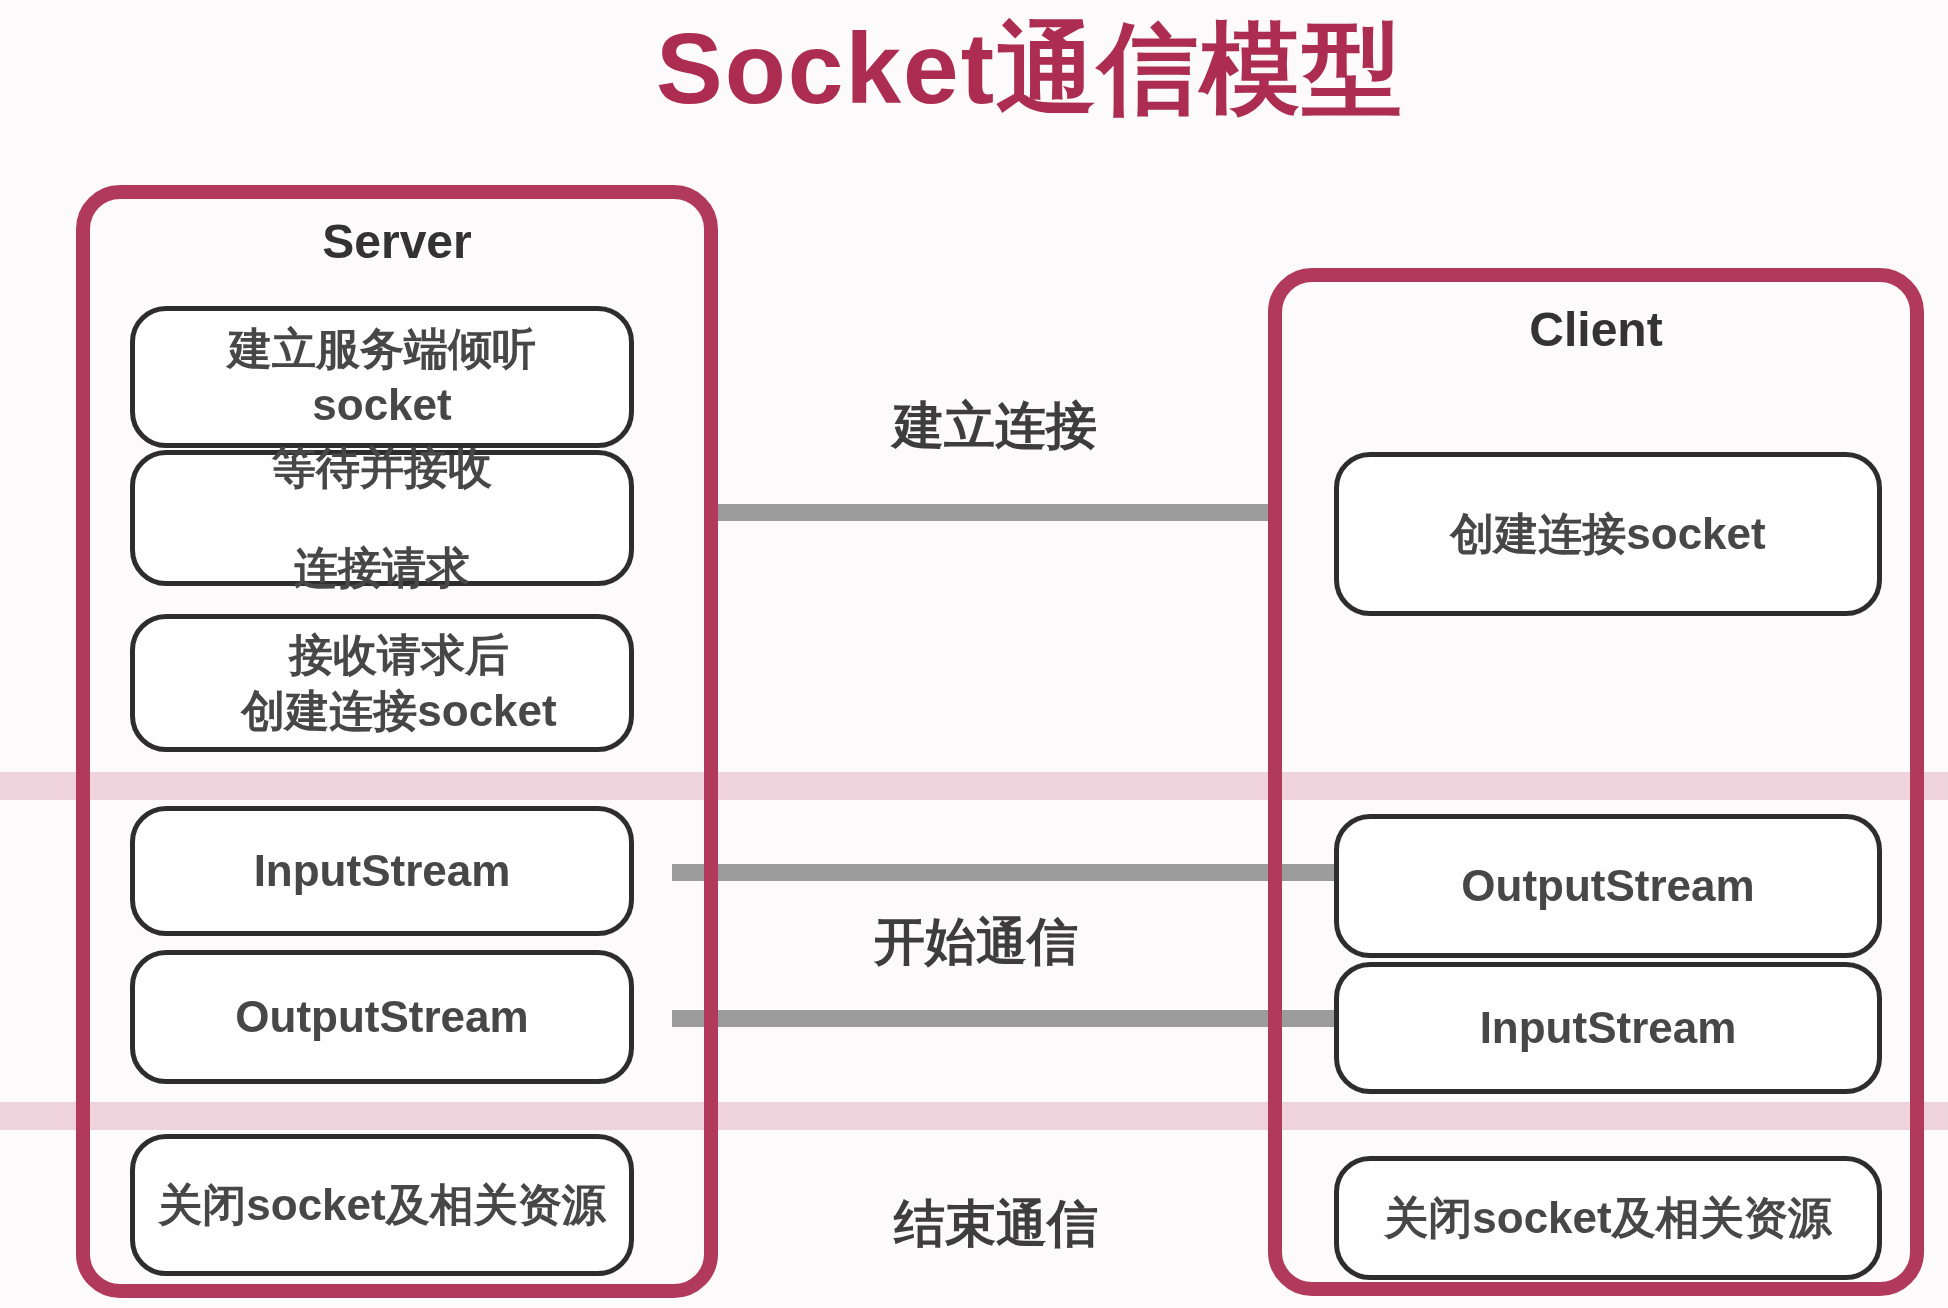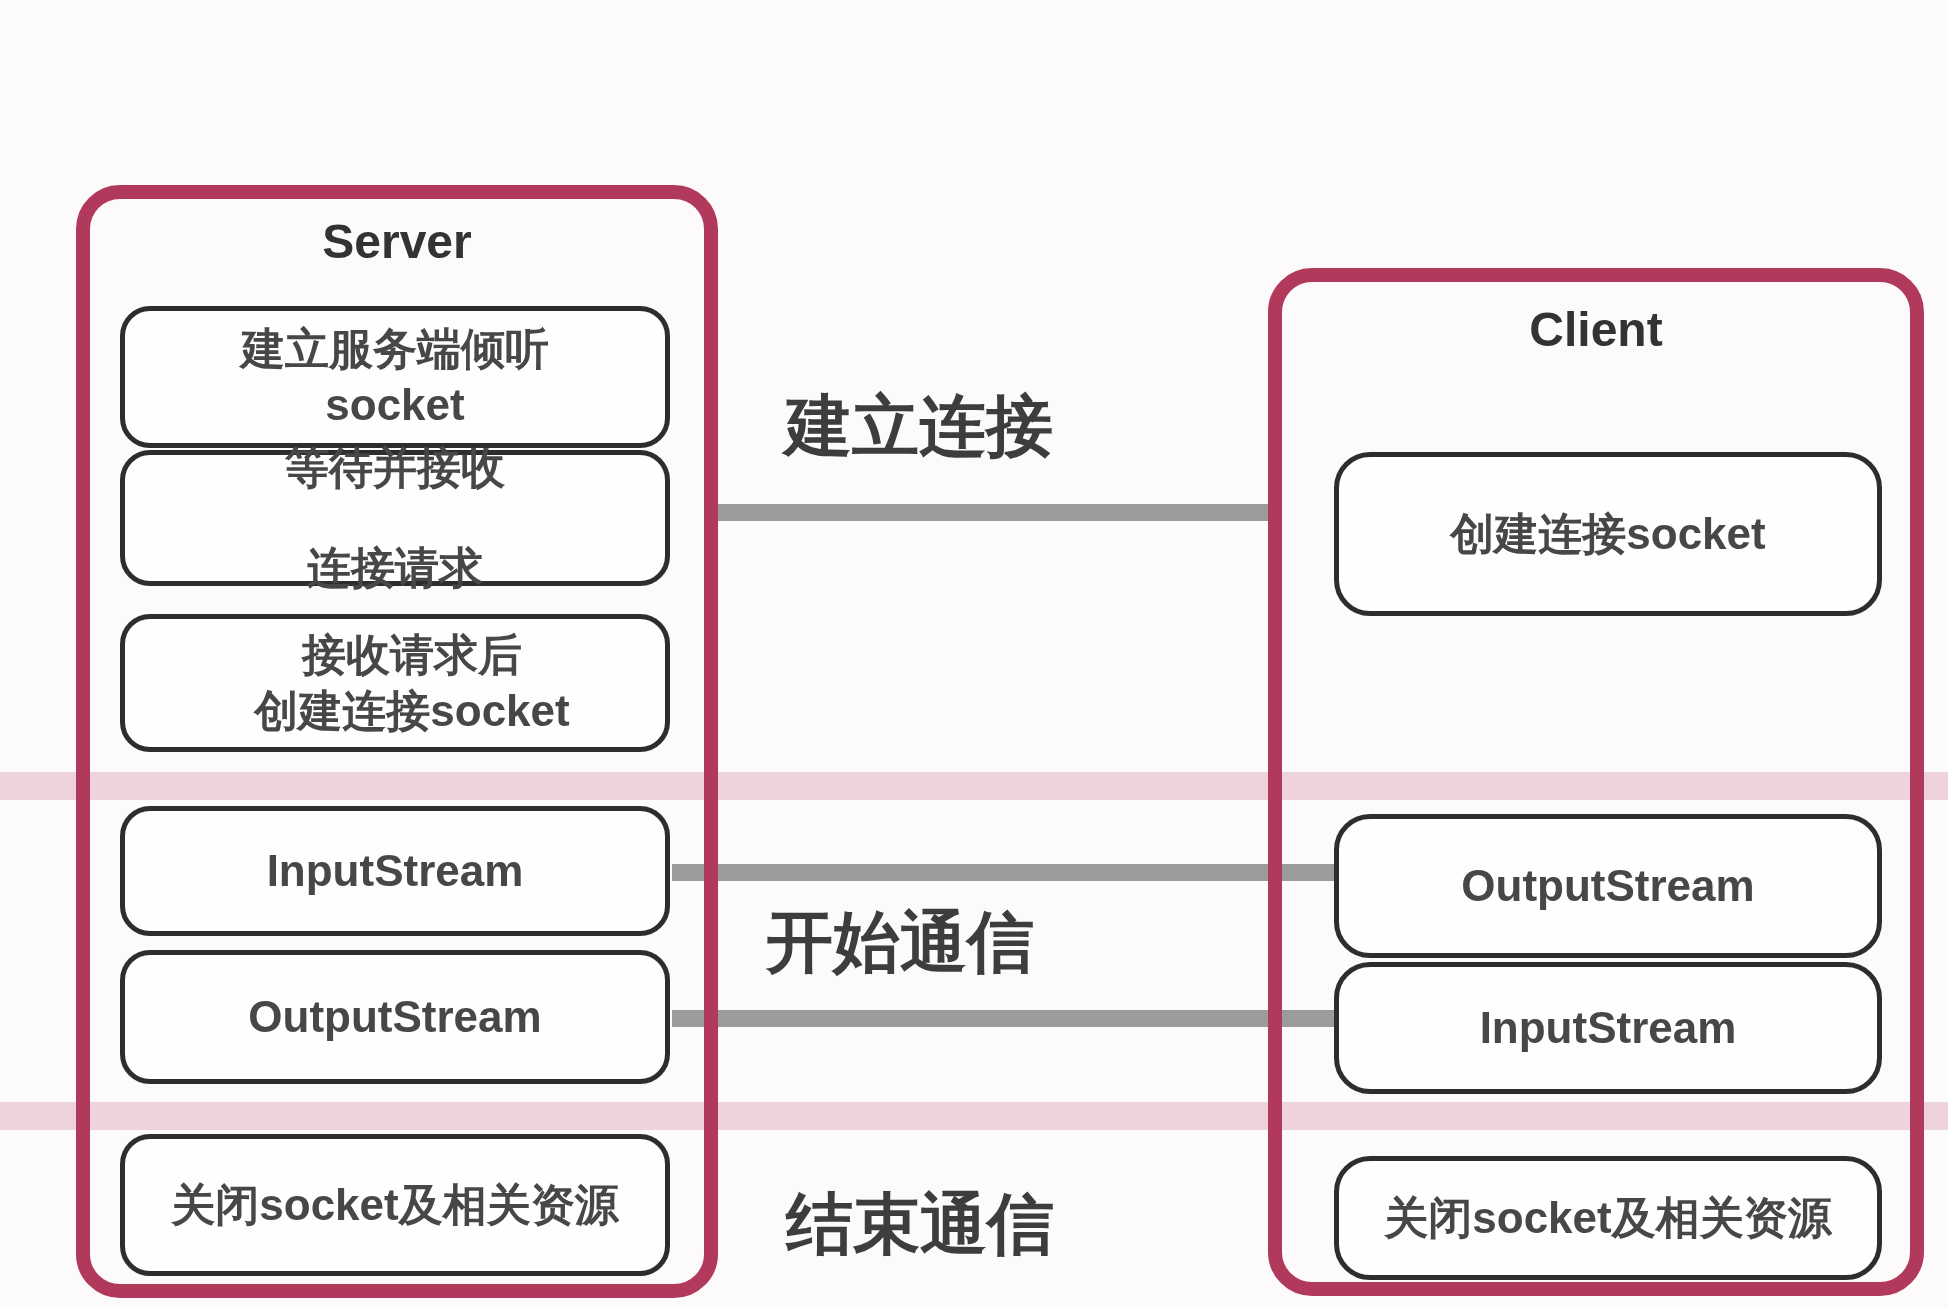--- a/index.html
+++ b/index.html
@@ -71,50 +71,51 @@
     display:flex;
     flex-direction:column;
     align-items:center;
     justify-content:center;
     text-align:center;
     color:#474747;
     font-size:44px;
     line-height:56px;
     z-index:4;
   }
-  .srv{left:120px;width:550px;border-radius:30px;}
+  .srv{left:130px;width:504px;}
   .cli{left:1334px;width:548px;}
   .s1{top:306px;height:142px;}
   .s2{top:450px;height:136px;gap:44px;}
   .s3{top:614px;height:138px;padding-left:34px;}
   .s4{top:806px;height:130px;}
   .s5{top:950px;height:134px;}
   .s6{top:1134px;height:142px;}
   .c1{top:452px;height:164px;}
   .c2{top:814px;height:144px;}
   .c3{top:962px;height:132px;}
   .c4{top:1156px;height:124px;}
   
   .conn-label{
     position:absolute;
     width:420px;
-    text-align:left;
-    font-size:67px;line-height:56px;
+    text-align:center;
+    font-size:51px;line-height:56px;
     color:#3d3d3d;
     z-index:5;
   }
   .cl1{left:785px;top:398px;}
   .cl2{left:766px;top:914px;}
   .cl3{left:786px;top:1196px;}
 </style>
 </head>
 <body>
 
 <div class="canvas">
 
+  <div class="title">Socket通信模型</div>
 
   <div class="band band1"></div>
   <div class="band band2"></div>
 
   <div class="gline l1"></div>
   <div class="gline l2"></div>
   <div class="gline l3"></div>
 
   <div class="outer server-outer"></div>
   <div class="outer client-outer"></div>

